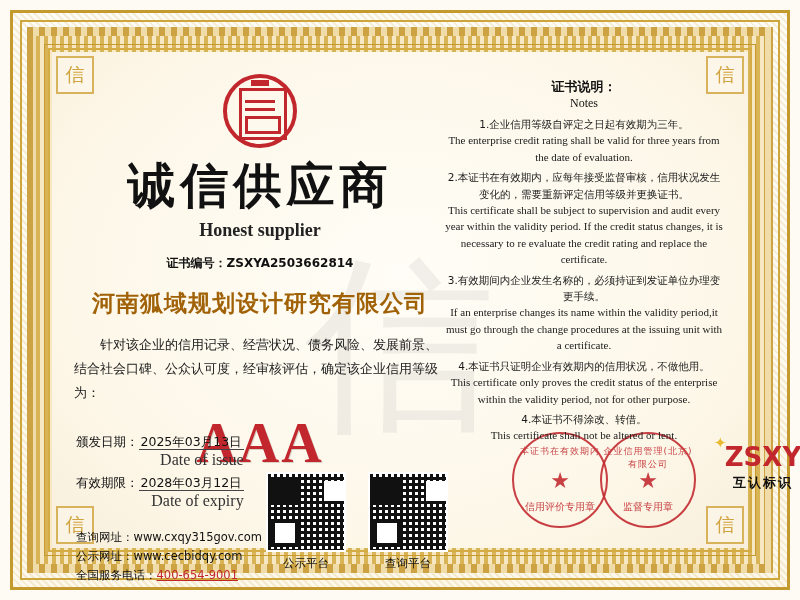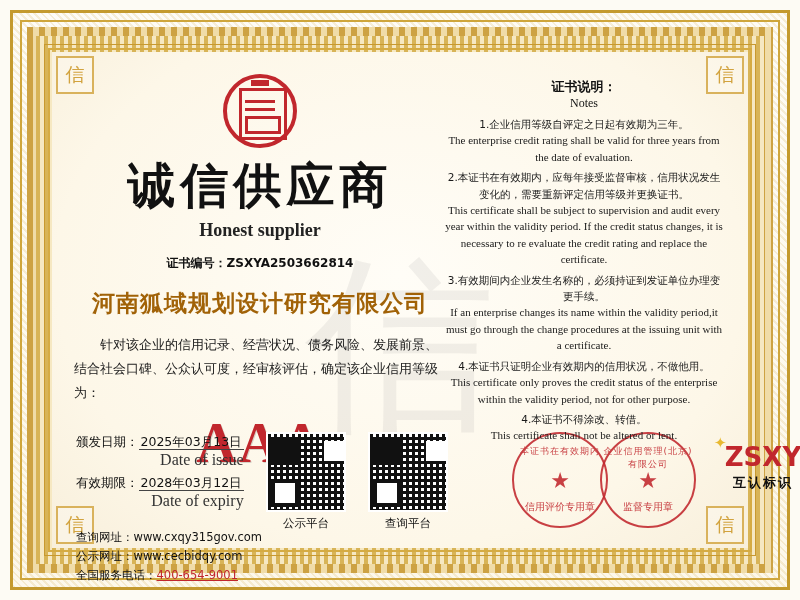--- a/index.html
+++ b/index.html
@@ -266,21 +266,21 @@
     color: #1a1a1a;
     margin-bottom: 4px;
   }
 
   
   .qr-area {
     position: absolute;
     left: 206px;
     top: 372px;
   }
-  .qr-block { display: inline-block; text-align: center; margin-right: 18px; vertical-align: top; }
+  .qr-block { display: inline-block; text-align: center; margin-right: 18px; vertical-align: top; margin-top: 40px; }
   .qr {
     width: 76px; height: 76px;
     background-color: #fff;
     background-image:
       repeating-linear-gradient(0deg, #111 0 3px, rgba(255,255,255,0) 3px 6px),
       repeating-linear-gradient(90deg, #111 0 3px, rgba(255,255,255,0) 3px 6px);
     background-size: 6px 6px, 6px 6px;
     border: 2px solid #fff;
     position: relative;
     overflow: hidden;

